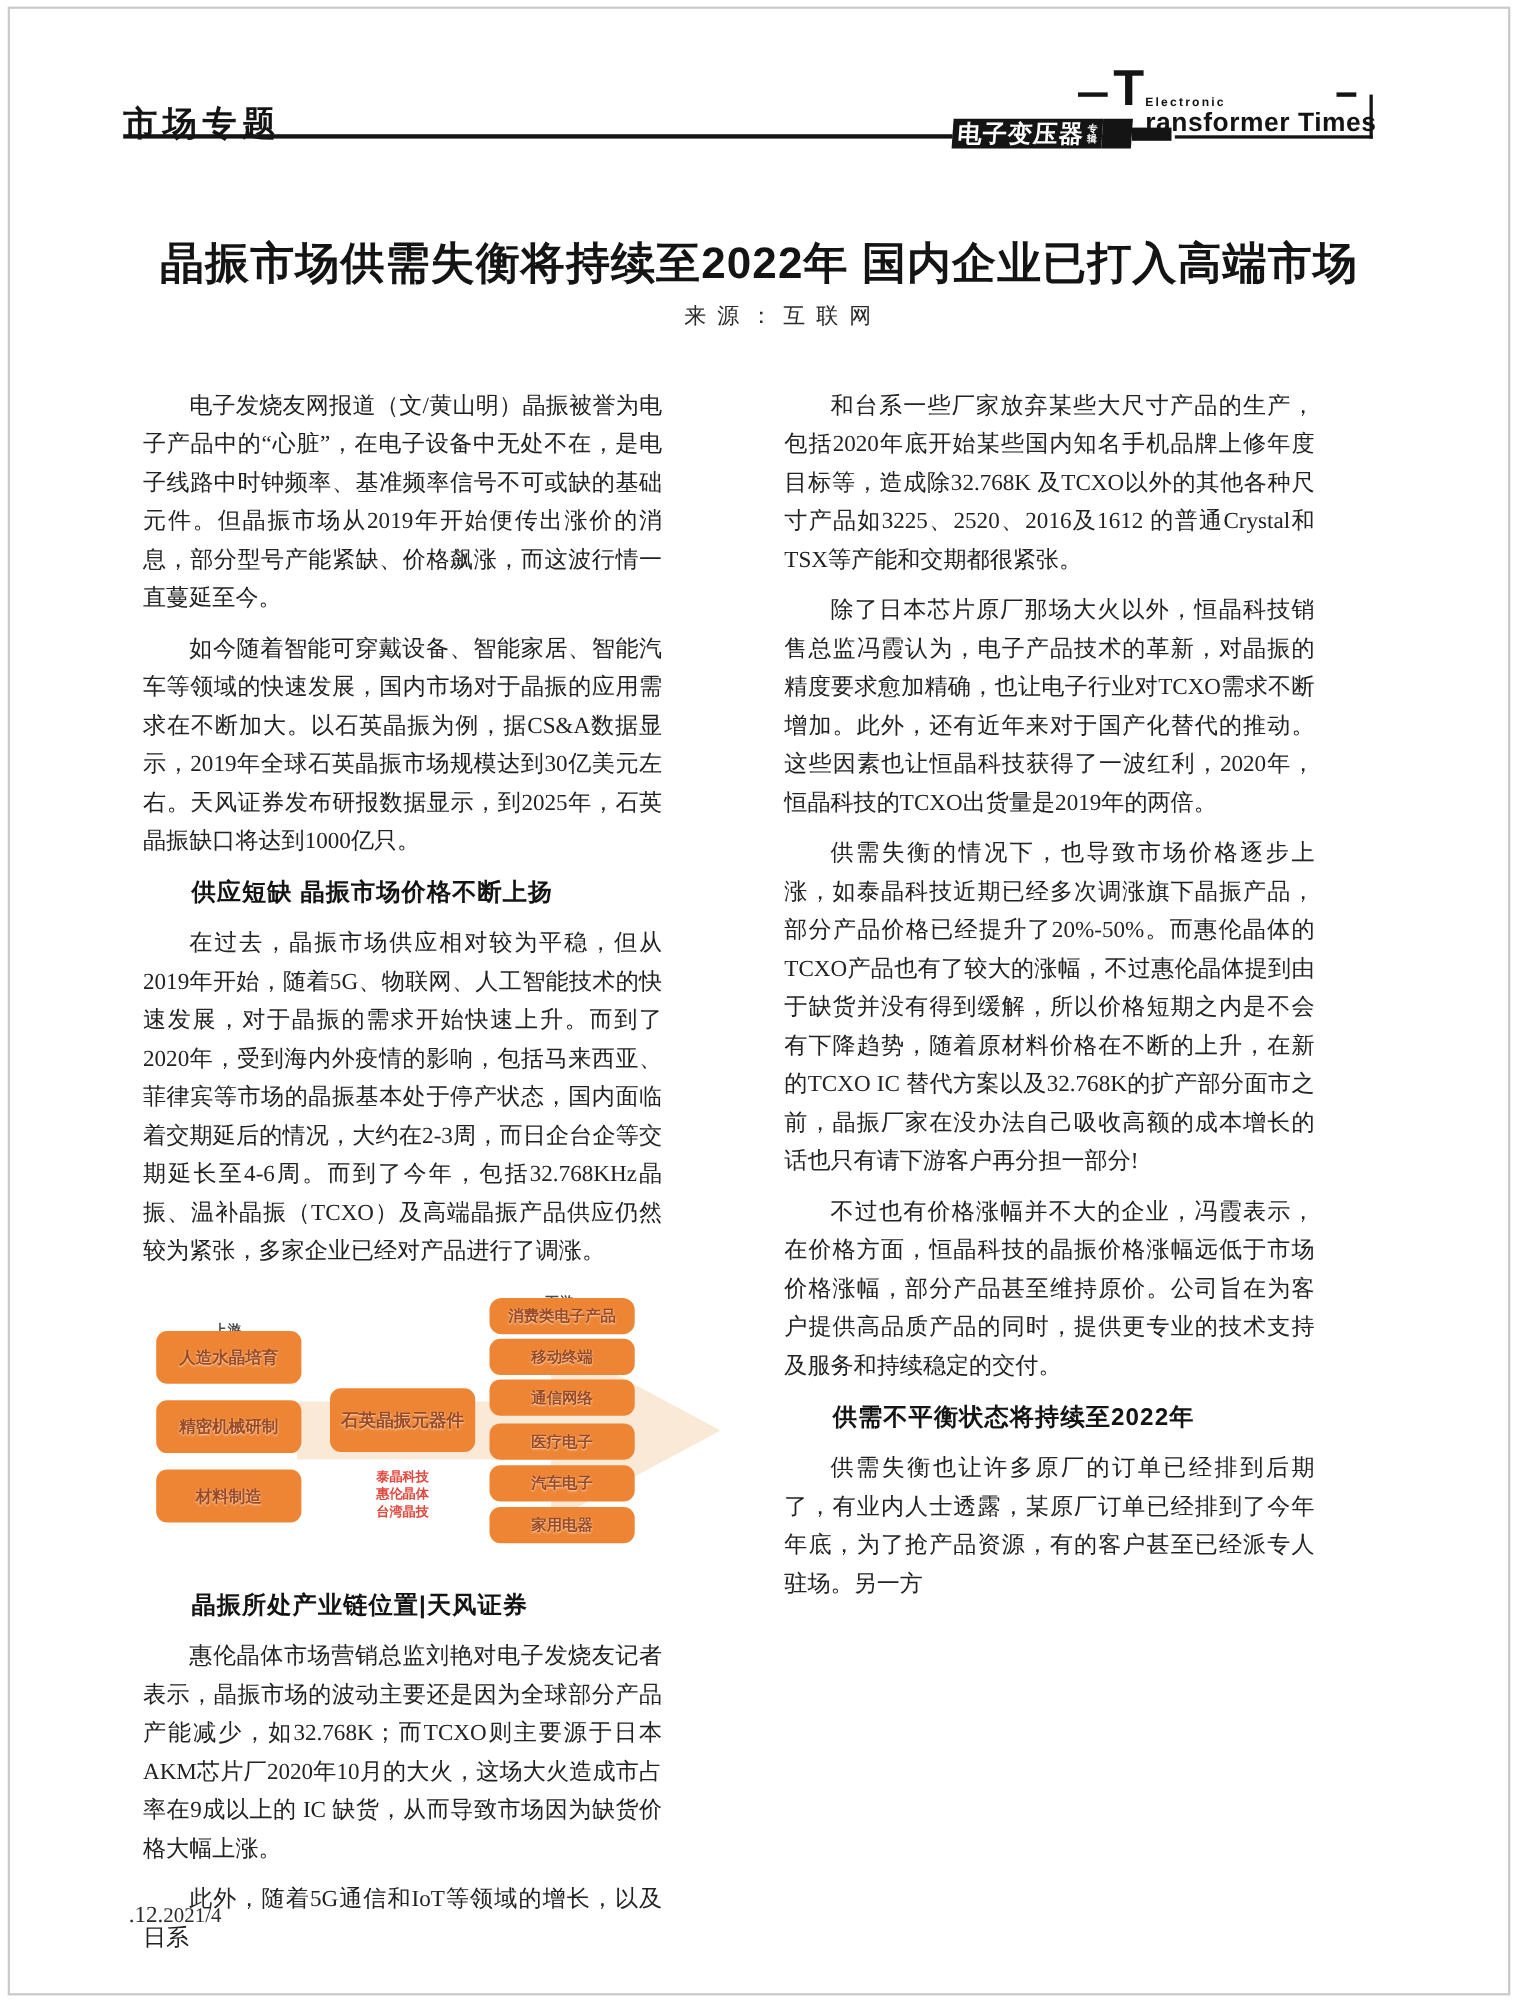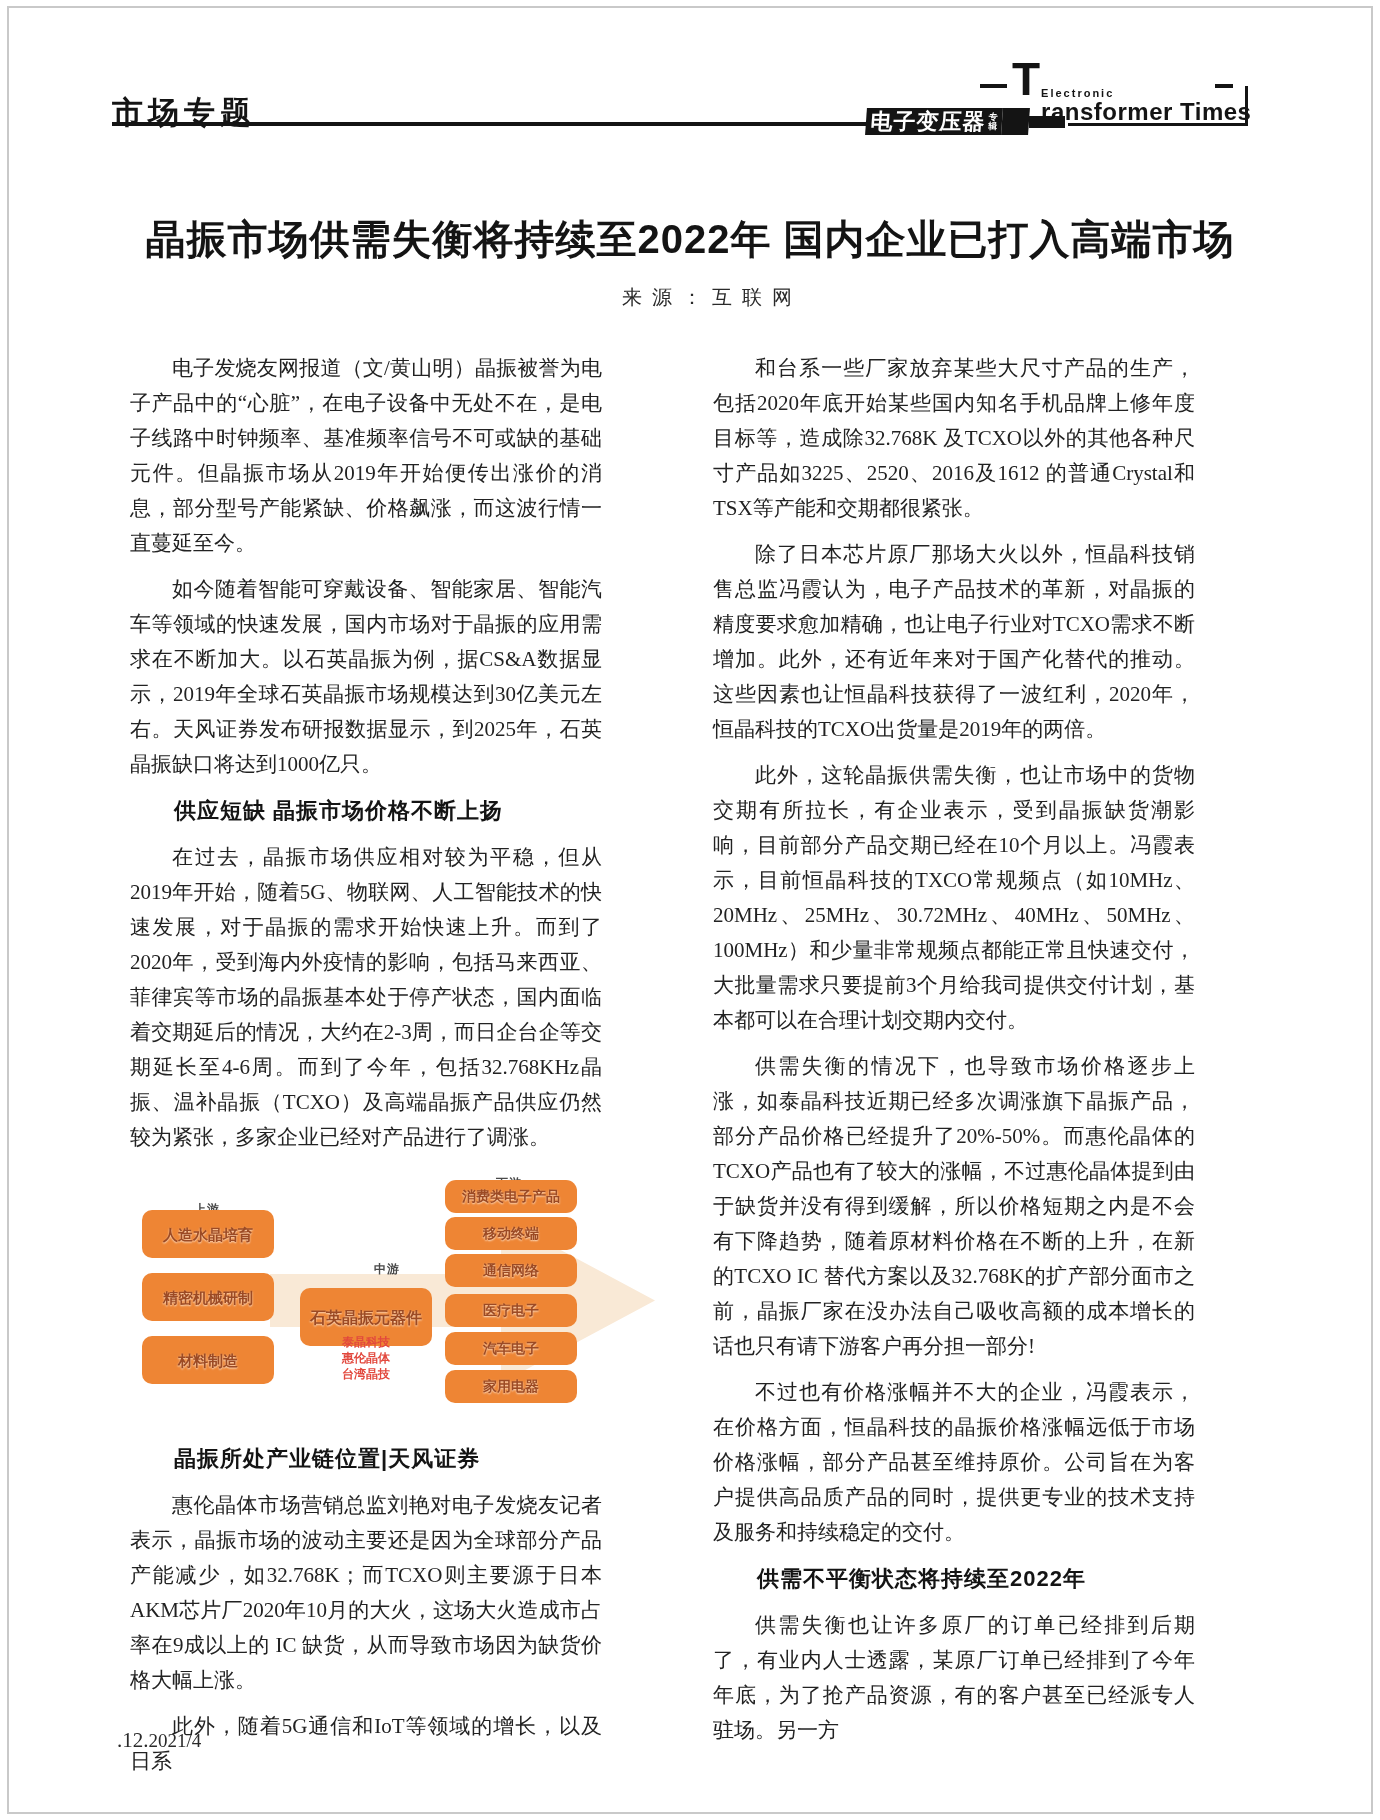--- a/index.html
+++ b/index.html
@@ -25,21 +25,21 @@
         display:flex;align-items:center;justify-content:center;transform:skewX(-4deg);
         font-family:"Liberation Sans","DejaVu Sans",sans-serif;font-weight:bold;font-size:22px;letter-spacing:1px;}
   .cn-sub{display:inline-flex;flex-direction:column;font-size:9px;line-height:9px;margin-left:3px;letter-spacing:0;}
   .stair1{position:absolute;left:1002px;top:108px;width:27px;height:27px;background:#141414;transform:skewX(-4deg);}
   .stair2{position:absolute;left:1029px;top:116px;width:36px;height:12px;background:#141414;}
 
   
   .title{position:absolute;left:0;top:212px;width:1380px;text-align:center;
         font-family:"Liberation Sans","DejaVu Sans",sans-serif;font-weight:bold;font-size:40px;
         letter-spacing:1px;color:#141414;white-space:nowrap;}
-  .source{position:absolute;left:622px;top:284px;font-size:20px;letter-spacing:10px;color:#2a2a2a;}
+  .source{position:absolute;left:622px;top:274px;font-size:20px;letter-spacing:10px;color:#2a2a2a;}
 
   
   .col{position:absolute;top:351px;font-size:21px;line-height:35px;text-align:justify;color:#222222;}
   .col-left{left:130px;width:472px;}
   .col-right{left:713px;width:482px;}
   .para{margin:0 0 11px 0;text-indent:2em;}
   .sec-h{margin:6px 0 12px 0;text-indent:2em;font-family:"Liberation Sans","DejaVu Sans",sans-serif;
         font-weight:bold;font-size:22px;letter-spacing:1px;color:#141414;text-align:left;}
   .caption{margin:30px 0 12px 0;text-indent:2em;font-family:"Liberation Sans","DejaVu Sans",sans-serif;
         font-weight:bold;font-size:22px;letter-spacing:1px;color:#141414;text-align:left;}
@@ -48,21 +48,21 @@
   .diagram{position:relative;width:540px;height:245px;margin:6px 0 0 0;}
   .flow-arrow{position:absolute;left:140px;top:52px;width:385px;height:165px;background:#f9e9d6;
         clip-path:polygon(0 34%,60% 34%,60% 0,100% 50%,60% 100%,60% 66%,0 66%);}
   .dg-label{position:absolute;font-family:"Liberation Sans","DejaVu Sans",sans-serif;
         font-size:12px;font-weight:bold;color:#4a4a4a;letter-spacing:1px;}
   .dg-box{position:absolute;background:#ee8534;border-radius:10px;display:flex;align-items:center;justify-content:center;
         font-family:"Liberation Sans","DejaVu Sans",sans-serif;font-weight:bold;color:#9c4a24;
         text-shadow:0 1px 2px rgba(255,240,225,0.9);white-space:nowrap;}
   .up{left:12px;width:132px;height:48px;font-size:15px;}
   .up1{top:44px;} .up2{top:107px;} .up3{top:170px;}
-  .mid{left:170px;top:122px;width:132px;height:58px;font-size:16px;}
+  .mid{left:170px;top:96px;width:132px;height:58px;font-size:16px;}
   .companies{position:absolute;left:170px;top:168px;width:132px;text-align:center;
         font-family:"Liberation Sans","DejaVu Sans",sans-serif;font-weight:bold;
         font-size:12px;line-height:16px;color:#e2483d;}
   .down{left:315px;width:132px;height:33px;font-size:14px;}
   .dn1{top:14px;border-radius:11px;} .dn2{top:51px;} .dn3{top:88px;} .dn4{top:128px;} .dn5{top:166px;} .dn6{top:204px;}
 
   
   .footer{position:absolute;left:117px;top:1728px;color:#2a2a2a;}
   .pg{font-size:21px;} .issue{font-size:19px;}
 </style>
@@ -132,21 +132,20 @@
     </div>
 
     <p class="caption">晶振所处产业链位置|天风证券</p>
     <p class="para">惠伦晶体市场营销总监刘艳对电子发烧友记者表示，晶振市场的波动主要还是因为全球部分产品产能减少，如32.768K；而TCXO则主要源于日本AKM芯片厂2020年10月的大火，这场大火造成市占率在9成以上的 IC 缺货，从而导致市场因为缺货价格大幅上涨。</p>
     <p class="para">此外，随着5G通信和IoT等领域的增长，以及日系</p>
   </div>
 
   <div class="col col-right">
     <p class="para">和台系一些厂家放弃某些大尺寸产品的生产，包括2020年底开始某些国内知名手机品牌上修年度目标等，造成除32.768K 及TCXO以外的其他各种尺寸产品如3225、2520、2016及1612 的普通Crystal和TSX等产能和交期都很紧张。</p>
     <p class="para">除了日本芯片原厂那场大火以外，恒晶科技销售总监冯霞认为，电子产品技术的革新，对晶振的精度要求愈加精确，也让电子行业对TCXO需求不断增加。此外，还有近年来对于国产化替代的推动。这些因素也让恒晶科技获得了一波红利，2020年，恒晶科技的TCXO出货量是2019年的两倍。</p>
-    <p class="para">此外，这轮晶振供需失衡，也让市场中的货物交期有所拉长，有企业表示，受到晶振缺货潮影响，目前部分产品交期已经在10个月以上。冯霞表示，目前恒晶科技的TXCO常规频点（如10MHz、20MHz、25MHz、30.72MHz、40MHz、50MHz、100MHz）和少量非常规频点都能正常且快速交付，大批量需求只要提前3个月给我司提供交付计划，基本都可以在合理计划交期内交付。</p>
     <p class="para">供需失衡的情况下，也导致市场价格逐步上涨，如泰晶科技近期已经多次调涨旗下晶振产品，部分产品价格已经提升了20%-50%。而惠伦晶体的TCXO产品也有了较大的涨幅，不过惠伦晶体提到由于缺货并没有得到缓解，所以价格短期之内是不会有下降趋势，随着原材料价格在不断的上升，在新的TCXO IC 替代方案以及32.768K的扩产部分面市之前，晶振厂家在没办法自己吸收高额的成本增长的话也只有请下游客户再分担一部分!</p>
     <p class="para">不过也有价格涨幅并不大的企业，冯霞表示，在价格方面，恒晶科技的晶振价格涨幅远低于市场价格涨幅，部分产品甚至维持原价。公司旨在为客户提供高品质产品的同时，提供更专业的技术支持及服务和持续稳定的交付。</p>
     <p class="sec-h">供需不平衡状态将持续至2022年</p>
     <p class="para">供需失衡也让许多原厂的订单已经排到后期了，有业内人士透露，某原厂订单已经排到了今年年底，为了抢产品资源，有的客户甚至已经派专人驻场。另一方</p>
   </div>
 
   <div class="footer">
     <span class="pg">.12.</span><span class="issue">2021/4</span>
   </div>
 </div>

